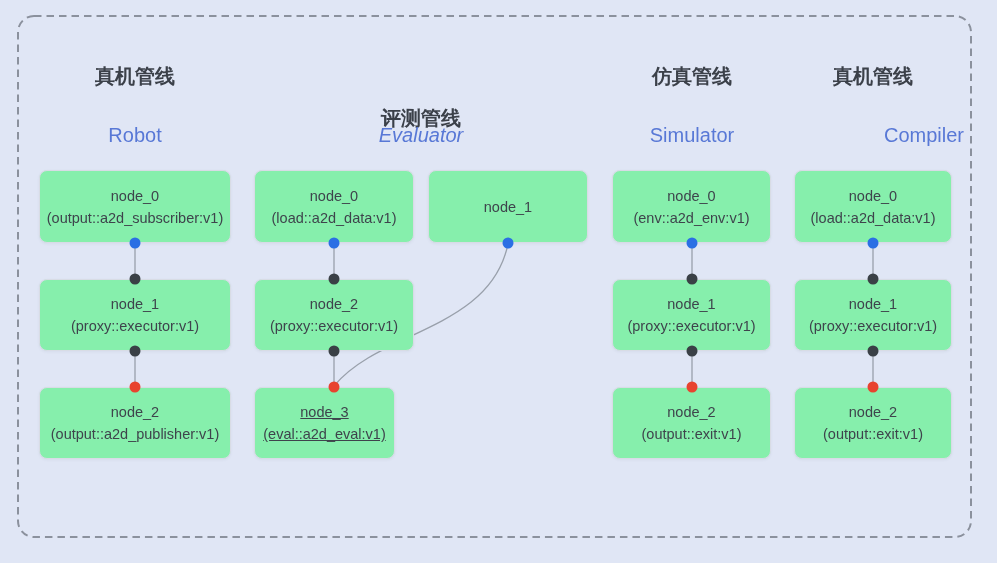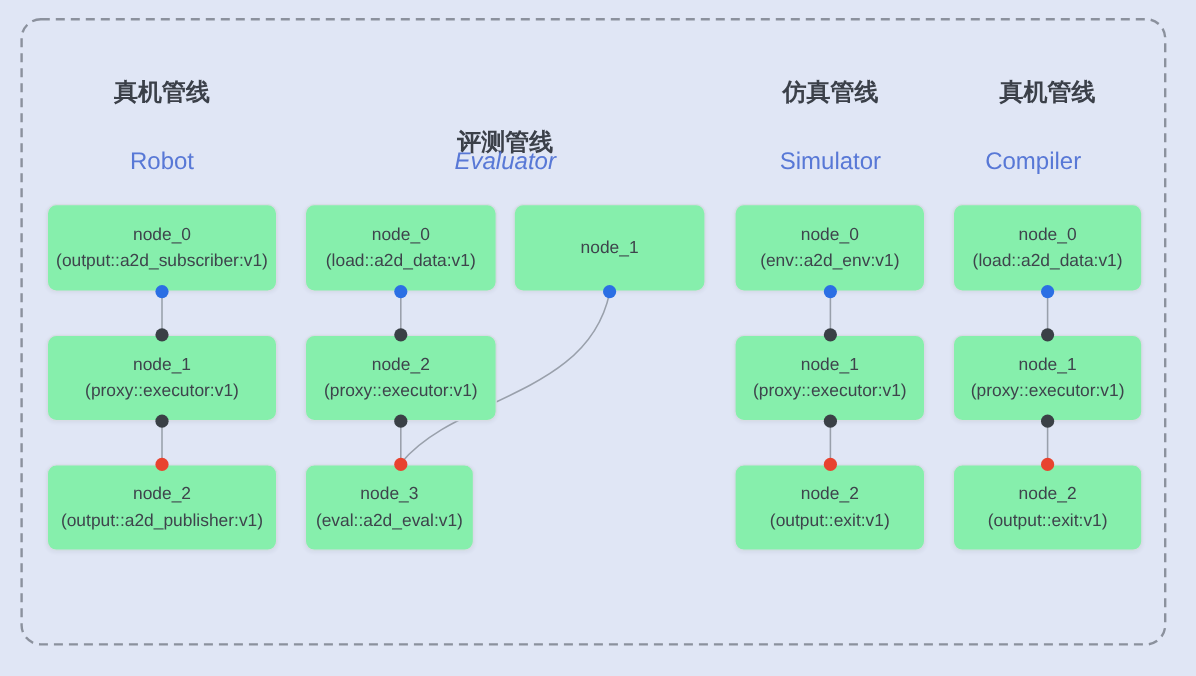--- a/index.html
+++ b/index.html
@@ -94,21 +94,21 @@
   </svg>
 
   <div class="title-cn" style="left:135px; top:63px;">真机管线</div>
   <div class="title-cn" style="left:421px; top:63px;margin-top:42px;">评测管线</div>
   <div class="title-cn" style="left:692px; top:63px;">仿真管线</div>
   <div class="title-cn" style="left:873px; top:63px;">真机管线</div>
 
   <div class="title-en" style="left:135px; top:124px;">Robot</div>
   <div class="title-en" style="left:421px; top:124px;font-style:italic;">Evaluator</div>
   <div class="title-en" style="left:692px; top:124px;">Simulator</div>
-  <div class="title-en" style="left:861px; top:124px;text-align:right;">Compiler</div>
+  <div class="title-en" style="left:924px; top:124px;text-align:right;">Compiler</div>
 
   <div class="node" style="left:39px;  top:170px; width:192px; height:73px;">
     <div class="node-name">node_0</div>
     <div class="node-type">(output::a2d_subscriber:v1)</div>
   </div>
   <div class="node" style="left:39px;  top:279px; width:192px; height:72px;">
     <div class="node-name">node_1</div>
     <div class="node-type">(proxy::executor:v1)</div>
   </div>
   <div class="node" style="left:39px;  top:387px; width:192px; height:72px;">
@@ -120,21 +120,21 @@
     <div class="node-name">node_0</div>
     <div class="node-type">(load::a2d_data:v1)</div>
   </div>
   <div class="node" style="left:428px; top:170px; width:160px; height:73px;">
     <div class="node-name">node_1</div>
   </div>
   <div class="node" style="left:254px; top:279px; width:160px; height:72px;">
     <div class="node-name">node_2</div>
     <div class="node-type">(proxy::executor:v1)</div>
   </div>
-  <div class="node" style="left:254px; top:387px; width:141px; height:72px;">
+  <div class="node" style="left:254px; top:387px; width:141px; height:72px;text-decoration:underline;">
     <div class="node-name">node_3</div>
     <div class="node-type">(eval::a2d_eval:v1)</div>
   </div>
 
   <div class="node" style="left:612px; top:170px; width:159px; height:73px;">
     <div class="node-name">node_0</div>
     <div class="node-type">(env::a2d_env:v1)</div>
   </div>
   <div class="node" style="left:612px; top:279px; width:159px; height:72px;">
     <div class="node-name">node_1</div>

